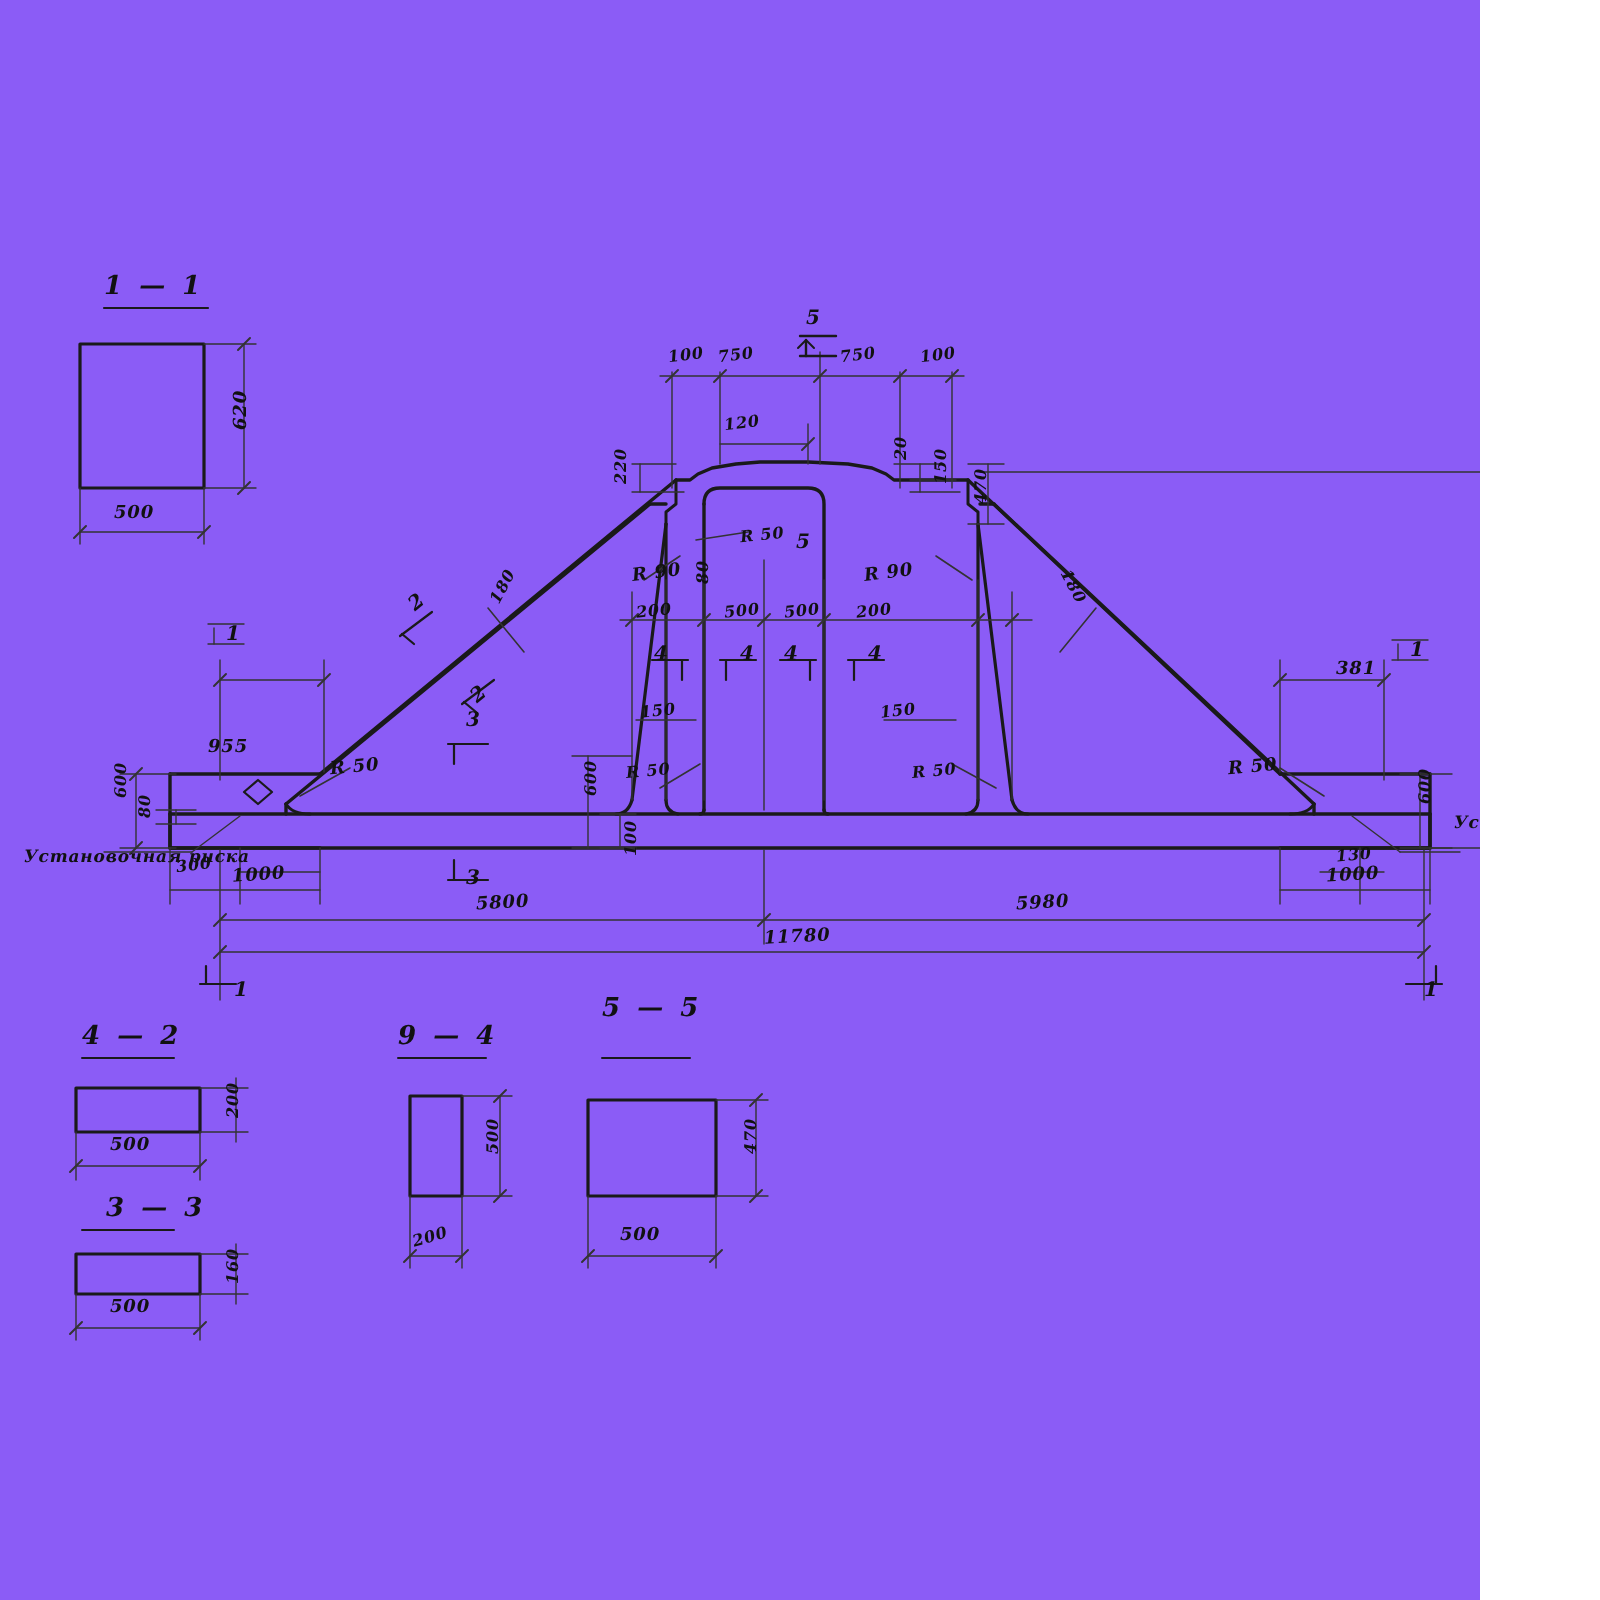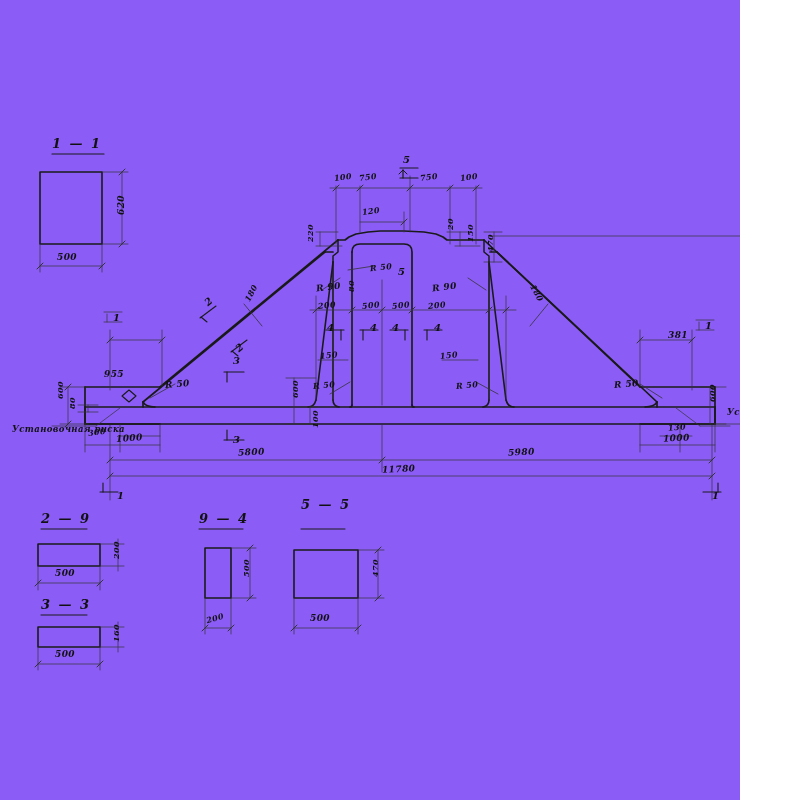--- a/index.html
+++ b/index.html
@@ -390,22 +390,22 @@
           <line x1="375" y1="601" x2="381" y2="595"></line>
           <line x1="291" y1="631" x2="297" y2="625"></line>
           <line x1="355" y1="631" x2="361" y2="625"></line>
         </g>
       </g>
 
     </g>
   </svg>
 
   <div class="lbl sect-title" style="left:52px;top:136px;">1 — 1</div>
-  <div class="lbl sect-title" style="left:41px;top:511px;">2 — 9</div>
-  <div class="lbl sect-title" style="left:41px;top:597px;">3 — 3</div>
+  <div class="lbl sect-title" style="left:41px;top:511px;">4 — 2</div>
+  <div class="lbl sect-title" style="left:53px;top:597px;">3 — 3</div>
   <div class="lbl sect-title" style="left:199px;top:511px;">9 — 4</div>
   <div class="lbl sect-title" style="left:301px;top:497px;">5 — 5</div>
 
   <div class="lbl dim" style="left:111px;top:200px;transform:rotate(-90deg);">620</div>
   <div class="lbl dim" style="left:57px;top:252px;">500</div>
 
   <div class="lbl dim-sm" style="left:107px;top:545px;transform:rotate(-90deg);">200</div>
   <div class="lbl dim" style="left:55px;top:568px;">500</div>
 
   <div class="lbl dim-sm" style="left:107px;top:628px;transform:rotate(-90deg);">160</div>

